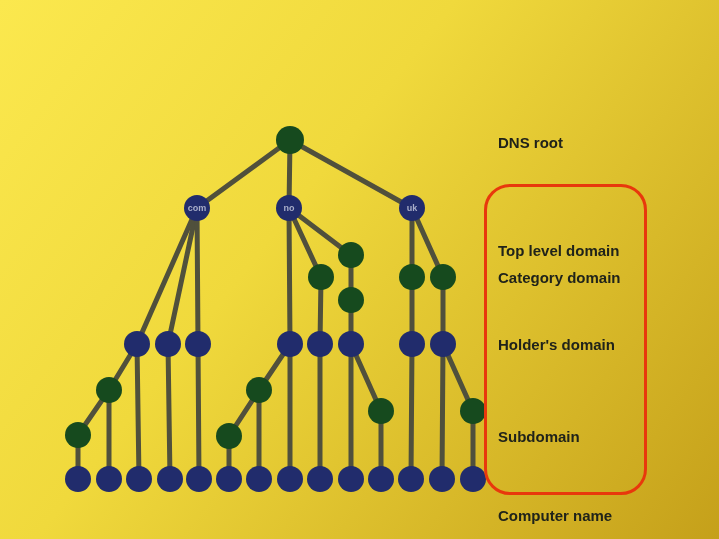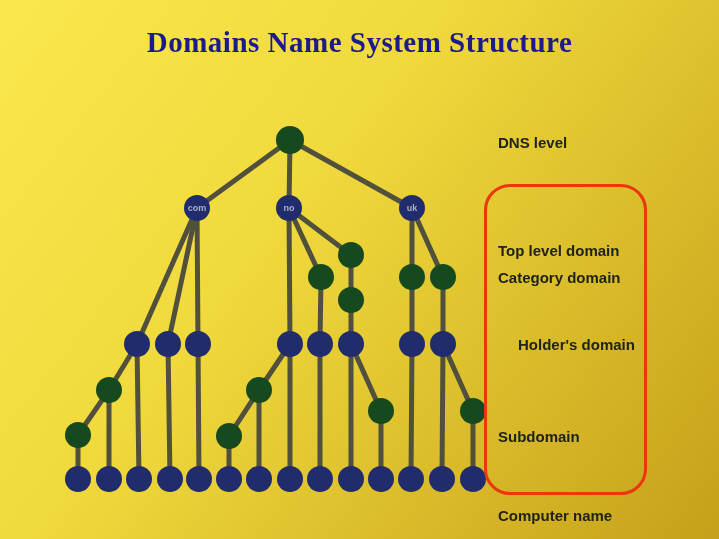--- a/index.html
+++ b/index.html
@@ -37,21 +37,20 @@
     transform:translateY(-50%);
     font-size:15px;
     font-weight:bold;
     white-space:nowrap;
   }
 </style>
 </head>
 <body>
 
 <div class="slide" style="background: linear-gradient(128deg, rgb(251, 232, 78) 0%, rgb(240, 217, 60) 40%, rgb(197, 160, 26) 100%);">
-  <h1 class="title" style="color: rgb(27, 27, 140);">Domains Name System Structure</h1>
   <svg class="tree-svg" width="719" height="539" viewBox="0 0 719 539" xmlns="http://www.w3.org/2000/svg">
       <line x1="290" y1="140" x2="197" y2="208" stroke="#50503c" stroke-width="5" stroke-linecap="round"></line>
       <line x1="290" y1="140" x2="289" y2="208" stroke="#50503c" stroke-width="5" stroke-linecap="round"></line>
       <line x1="290" y1="140" x2="412" y2="208" stroke="#50503c" stroke-width="5" stroke-linecap="round"></line>
       <line x1="197" y1="208" x2="137" y2="344" stroke="#50503c" stroke-width="5" stroke-linecap="round"></line>
       <line x1="197" y1="208" x2="168" y2="344" stroke="#50503c" stroke-width="5" stroke-linecap="round"></line>
       <line x1="197" y1="208" x2="198" y2="344" stroke="#50503c" stroke-width="5" stroke-linecap="round"></line>
       <line x1="289" y1="208" x2="290" y2="344" stroke="#50503c" stroke-width="5" stroke-linecap="round"></line>
       <line x1="289" y1="208" x2="321" y2="277" stroke="#50503c" stroke-width="5" stroke-linecap="round"></line>
       <line x1="289" y1="208" x2="351" y2="255" stroke="#50503c" stroke-width="5" stroke-linecap="round"></line>
@@ -118,20 +117,20 @@
       <circle cx="290" cy="479" r="13" fill="#212c6c"></circle>
       <circle cx="320" cy="479" r="13" fill="#212c6c"></circle>
       <circle cx="351" cy="479" r="13" fill="#212c6c"></circle>
       <circle cx="381" cy="479" r="13" fill="#212c6c"></circle>
       <circle cx="411" cy="479" r="13" fill="#212c6c"></circle>
       <circle cx="442" cy="479" r="13" fill="#212c6c"></circle>
       <circle cx="473" cy="479" r="13" fill="#212c6c"></circle>
     </svg>
   <div class="highlight-box" style="border-color: rgb(232, 56, 12);"></div>
   <div id="legend-container">
-      <div class="legend-label" style="top: 142px; color: rgb(32, 35, 26);">DNS level</div>
+      <div class="legend-label" style="top: 142px; color: rgb(32, 35, 26);">DNS root</div>
       <div class="legend-label" style="top: 210px; color: rgb(32, 35, 26); margin-top: 40px;">Top level domain</div>
       <div class="legend-label" style="top: 277px; color: rgb(32, 35, 26);">Category domain</div>
-      <div class="legend-label" style="top: 344px; color: rgb(32, 35, 26); margin-left: 20px;">Holder's domain</div>
+      <div class="legend-label" style="top: 344px; color: rgb(32, 35, 26);">Holder's domain</div>
       <div class="legend-label" style="top: 436px; color: rgb(32, 35, 26);">Subdomain</div>
       <div class="legend-label" style="top: 479px; color: rgb(32, 35, 26); margin-top: 36px;">Computer name</div>
     </div>
 </div>
 
 </body></html>

